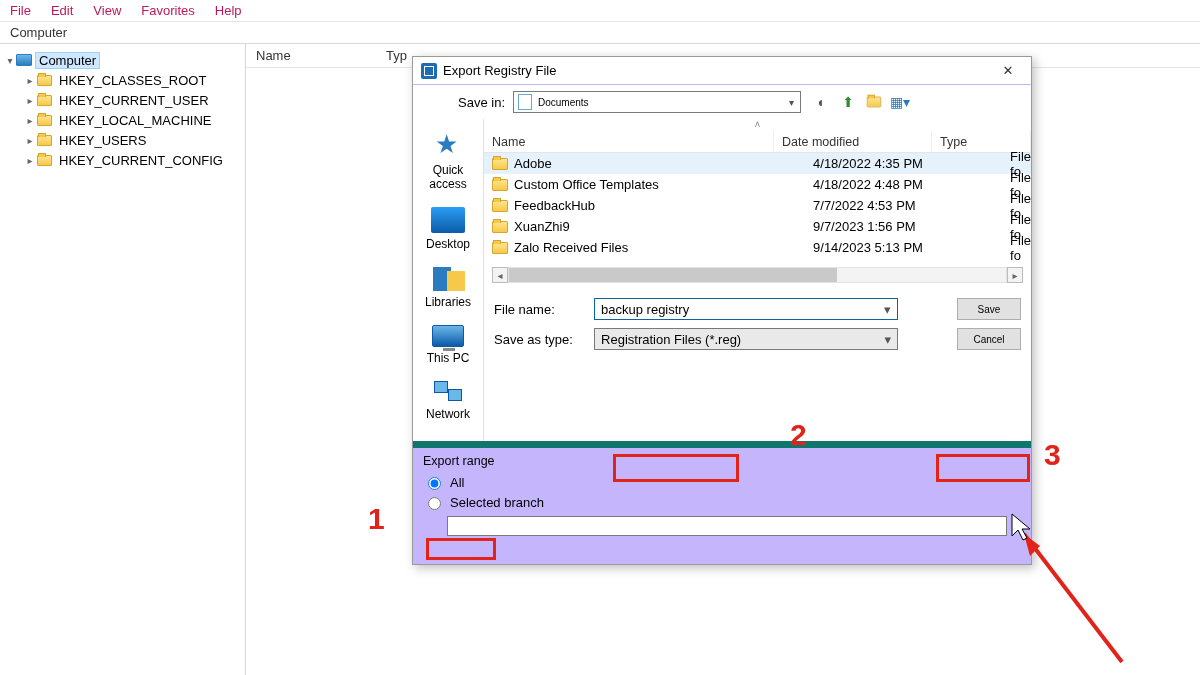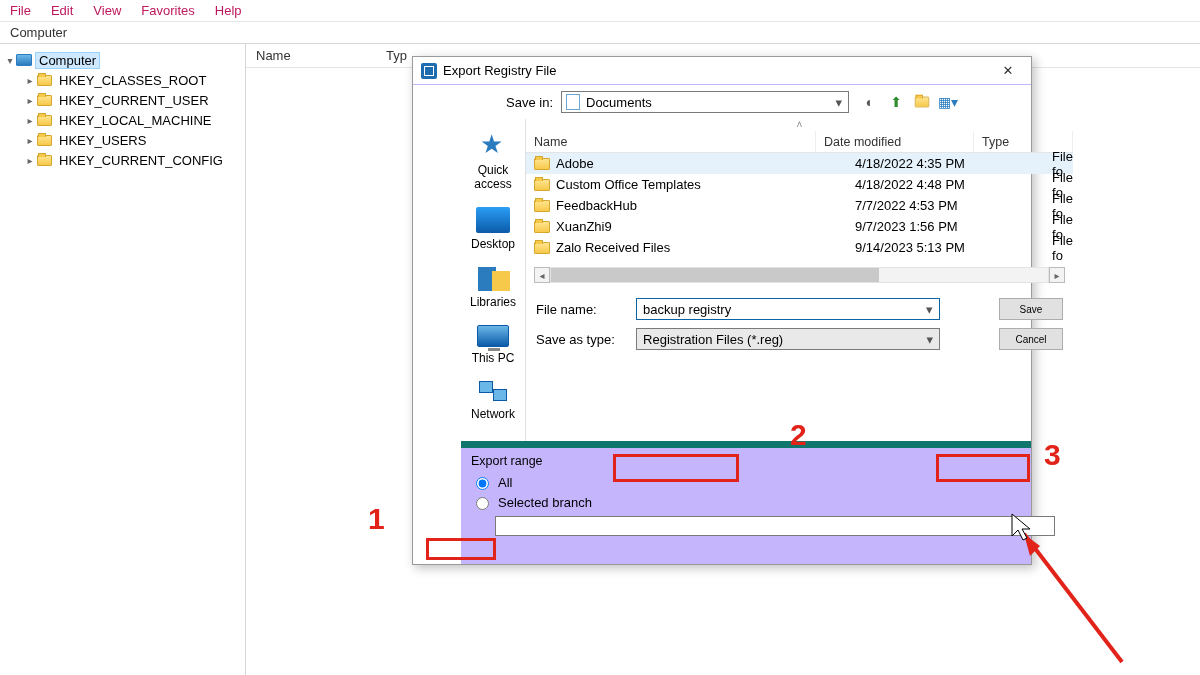--- a/index.html
+++ b/index.html
@@ -36,24 +36,24 @@
   .list-head .c-type { flex:1; }
 
   
   .dialog { position:absolute; left:412px; top:56px; width:620px; background:#fff; border:1px solid #9a9a9a; box-shadow: 3px 3px 10px rgba(0,0,0,.25); }
   .dlg-title { height:28px; background:#fff; display:flex; align-items:center; padding:0 8px; border-bottom:1px solid #c4b5fd; }
   .dlg-title .ico { width:16px; height:16px; background:#1e6cb0; display:inline-block; margin-right:6px; border-radius:2px; position:relative; }
   .dlg-title .ico::after { content:""; position:absolute; inset:3px; border:1px solid #fff; }
   .dlg-title .txt { flex:1; font-size:13px; }
   .dlg-title .close { width:30px; height:22px; display:flex; align-items:center; justify-content:center; font-size:13px; color:#333; cursor:default; }
 
-  .dlg-body { display:flex; flex-direction:column;margin-left:48px; }
+  .dlg-body { display:flex; flex-direction:column; }
   .savein-row { display:flex; align-items:center; height:34px; padding:4px 8px 4px 0; }
   .savein-row .lbl { width:100px; text-align:right; padding-right:8px; }
-  .savein-row select, .combo { flex:0 0 288px; height:22px; border:1px solid #7a7a7a; background:#fff; font-size:13px; padding-left:20px; }
+  .savein-row select, .combo { flex:0 0 288px; height:22px; border:1px solid #7a7a7a; background:#fff; font-size:10px; padding-left:20px; }
   .savein-icons { display:flex; gap:8px; margin-left:12px; align-items:center; }
   .tb-ico { width:18px; height:18px; display:inline-flex; align-items:center; justify-content:center; font-size:14px; }
 
   .dlg-split { display:flex; }
   .places { width:100px; background:#fff; border-right:1px solid #e0e0e0; padding:6px 0 12px; }
   .place { display:flex; flex-direction:column; align-items:center; gap:4px; padding:8px 9px; cursor:default; }
   .place .pi { width:34px; height:26px; }
   .pi.quick { background:none; position:relative; }
   .pi.quick::before { content:"★"; color:#2a7cbf; font-size:26px; line-height:26px; position:absolute; left:4px; top:-2px; }
   .pi.desktop { background: linear-gradient(#2a9ef5,#0b5aa8); border-radius:2px; }

